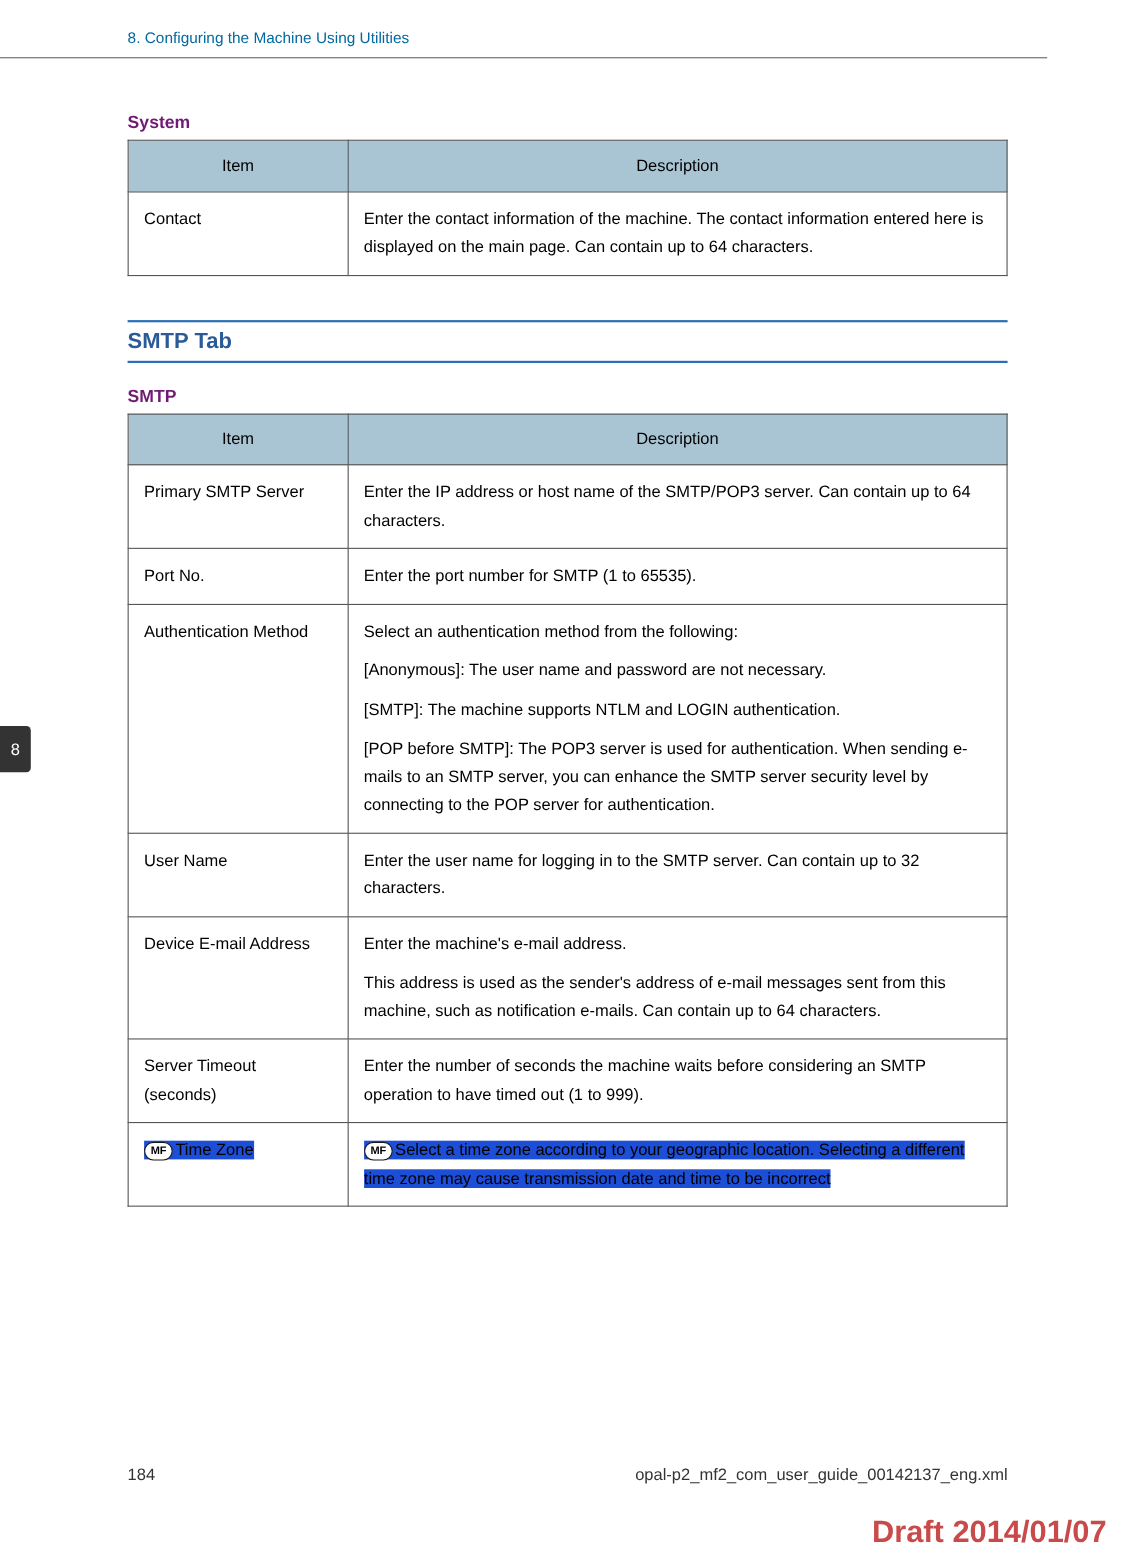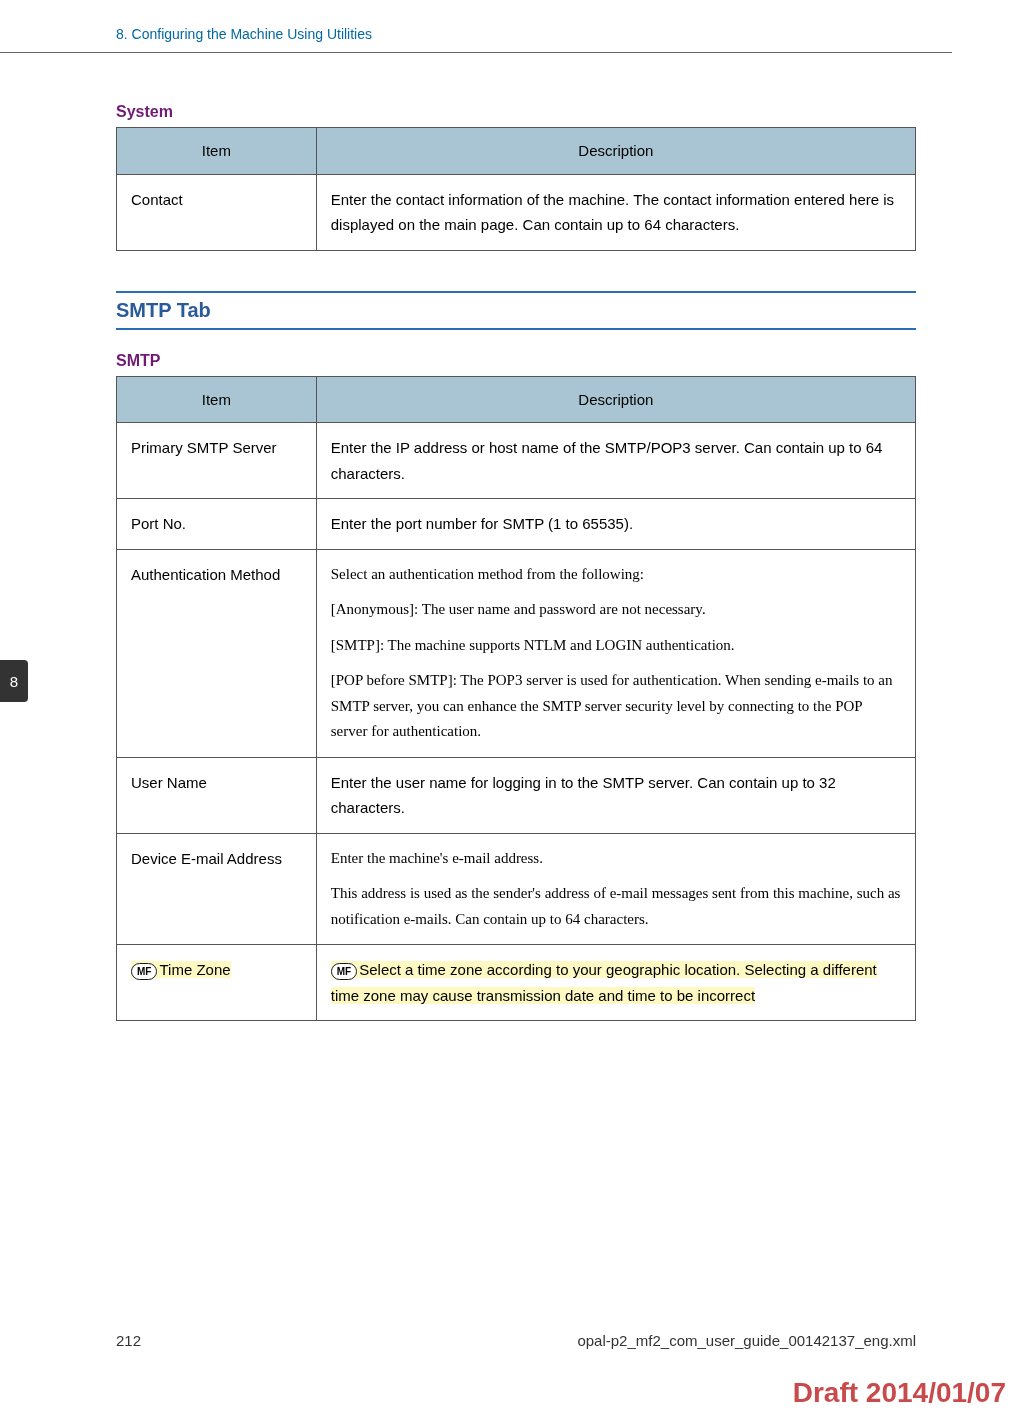--- a/index.html
+++ b/index.html
@@ -83,25 +83,24 @@
       border: 1.5px solid #1a1a1a;
       border-radius: 10px;
       font-size: 10px;
       font-weight: bold;
       padding: 0 5px;
       height: 17px;
       vertical-align: middle;
       margin-right: 2px;
     }
     .hl {
-      background-color: #fef9c3;
+      background-color: #1d4ed8;
     }
     .auth-para {
       margin-bottom: 10px;
-      font-family: Liberation Serif, serif;
     }
     .auth-para:last-child {
       margin-bottom: 0;
     }
     .page-footer {
       position: absolute;
       bottom: 72px;
       left: 0;
       width: 100%;
       padding: 0 116px;
@@ -181,34 +180,38 @@
         <td>Enter the user name for logging in to the SMTP server. Can contain up to 32 characters.</td>
       </tr>
       <tr>
         <td>Device E-mail Address</td>
         <td>
           <div class="auth-para">Enter the machine's e-mail address.</div>
           <div class="auth-para">This address is used as the sender's address of e-mail messages sent from this machine, such as notification e-mails. Can contain up to 64 characters.</div>
         </td>
       </tr>
       <tr>
+        <td>Server Timeout (seconds)</td>
+        <td>Enter the number of seconds the machine waits before considering an SMTP operation to have timed out (1 to 999).</td>
+      </tr>
+      <tr>
         <td>
           <span class="hl">
             <span class="mf-badge">MF</span><span>Time Zone</span>
           </span>
         </td>
         <td>
           <span class="hl">
             <span class="mf-badge">MF</span><span>Select a time zone according to your geographic location. Selecting a different time zone may cause transmission date and time to be incorrect</span>
           </span>
         </td>
       </tr>
     </tbody>
   </table>
 
 </div>
 
 <div class="page-footer">
-  <span>212</span>
+  <span>184</span>
   <span>opal-p2_mf2_com_user_guide_00142137_eng.xml</span>
 </div>
 
 <div class="draft-stamp">Draft 2014/01/07</div>
 
 </body></html>

